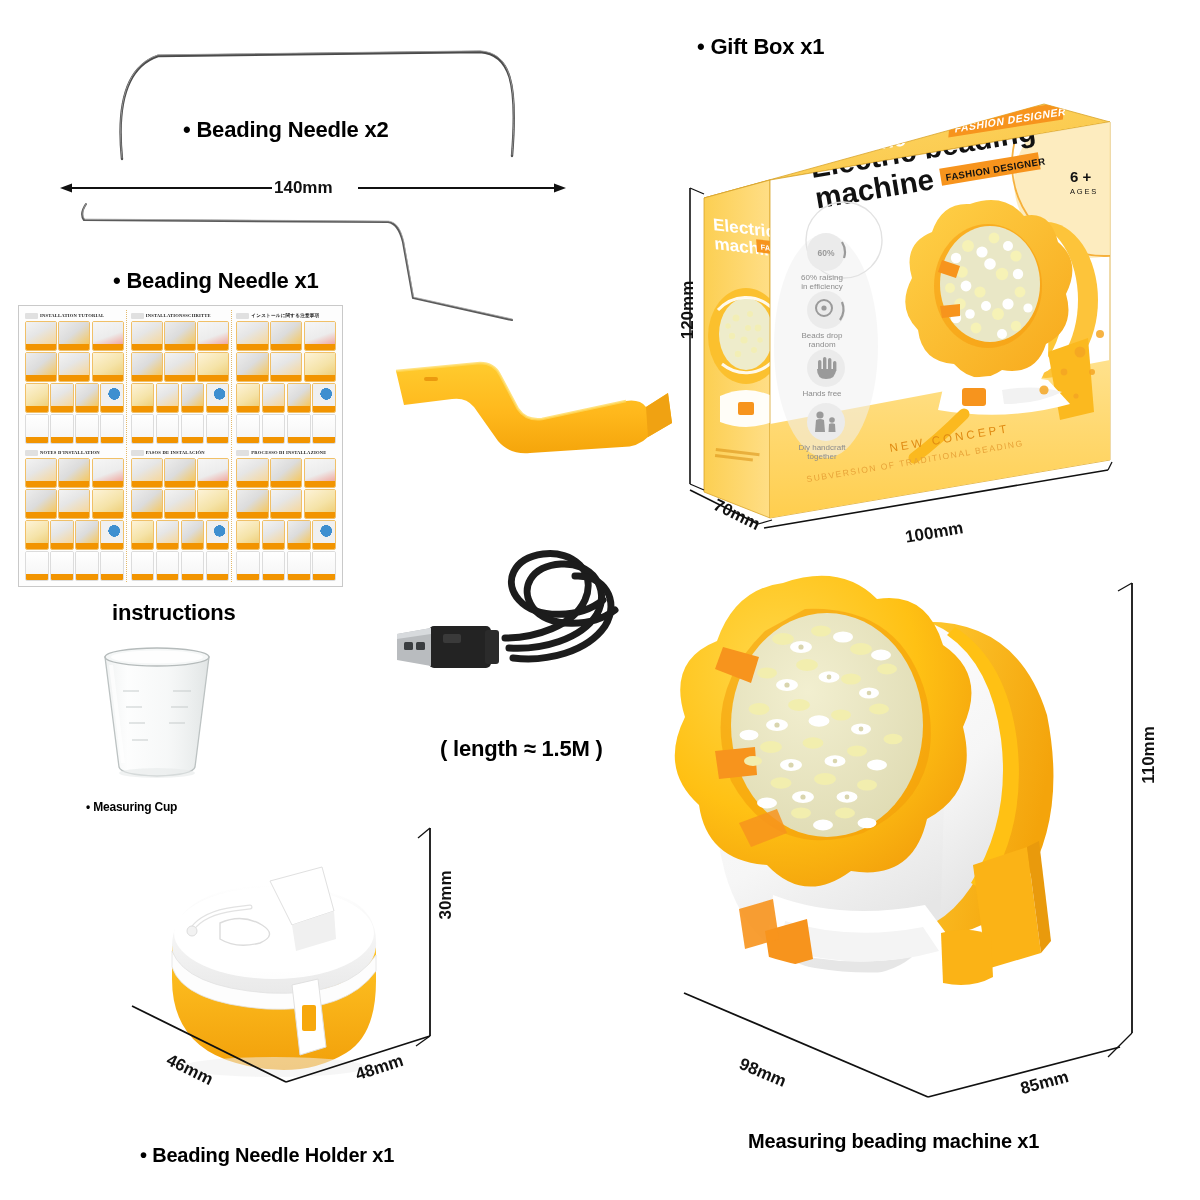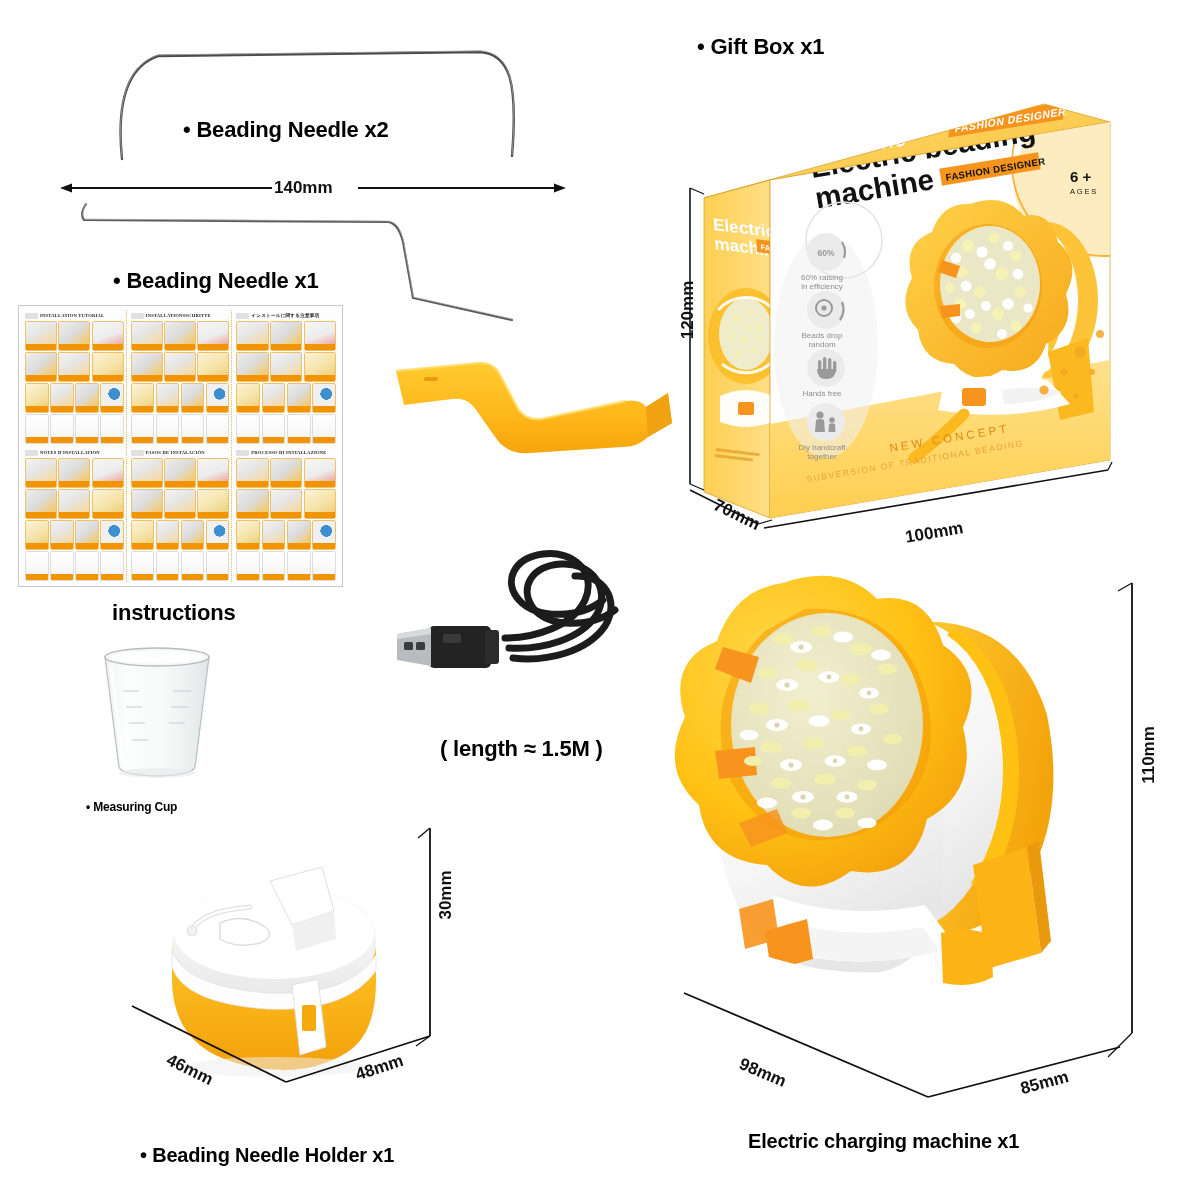--- a/index.html
+++ b/index.html
@@ -1016,15 +1016,15 @@
 
     <line x1="34" y1="428" x2="278" y2="532" stroke="#111" stroke-width="1.8"></line>
 
     <line x1="278" y1="532" x2="470" y2="482" stroke="#111" stroke-width="1.8"></line>
   </svg>
 
   <div class="abs dim dim-rot" style="left:1116px; top:745px; width:66px; text-align:center;">110mm</div>
   <div class="abs dim" style="left:738px; top:1063px; transform:rotate(23deg);">98mm</div>
   <div class="abs dim" style="left:1020px; top:1073px; transform:rotate(-15deg);">85mm</div>
 
-  <div class="abs label lbl-20" style="left:748px; top:1130px;">Electric charging machine  x1</div>
+  <div class="abs label lbl-20" style="left:748px; top:1130px;">Measuring beading machine  x1</div>
 
 </div>
 
 </body></html>

